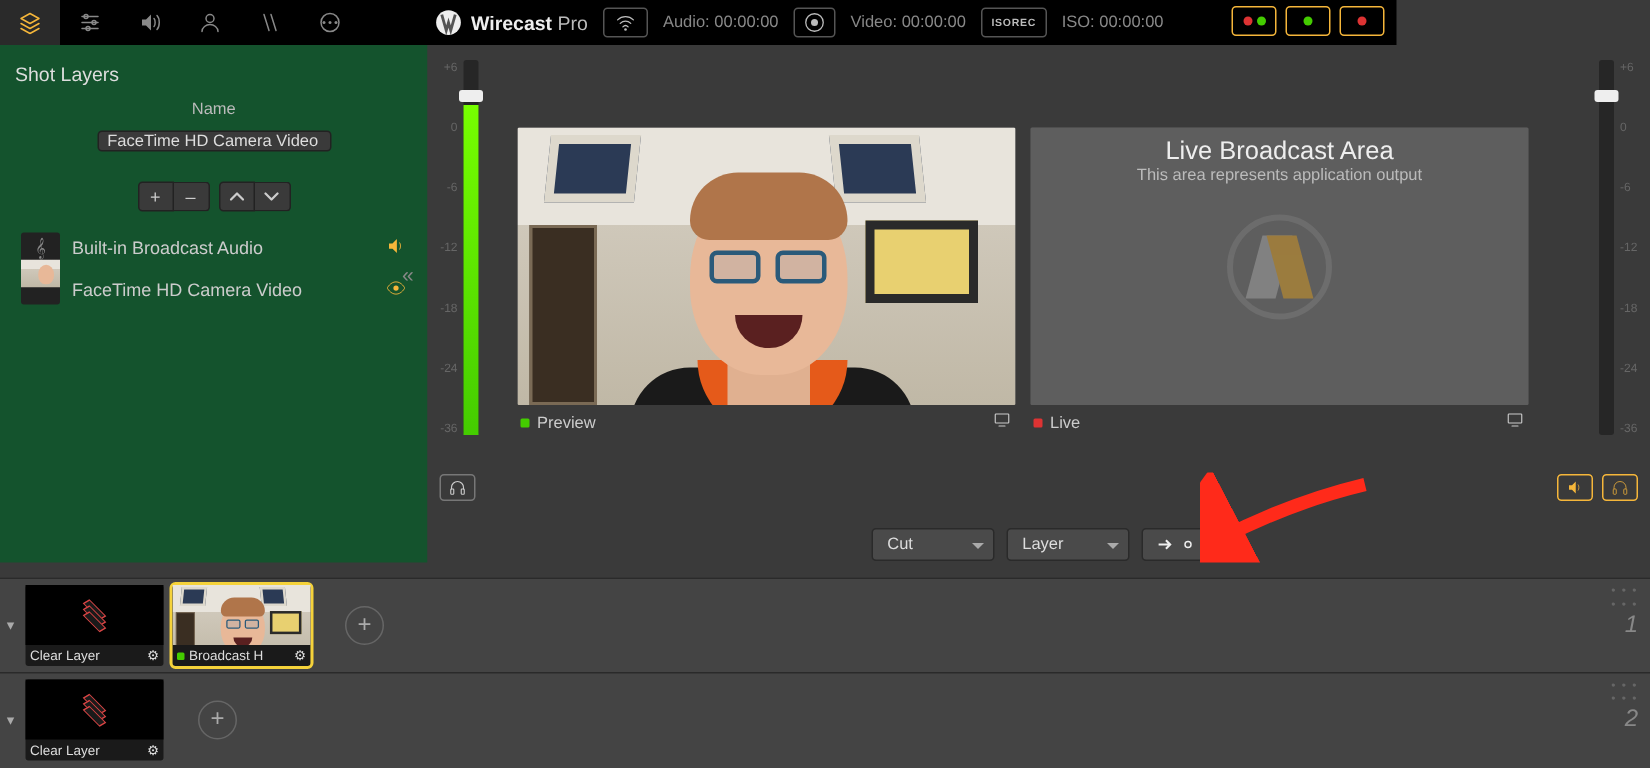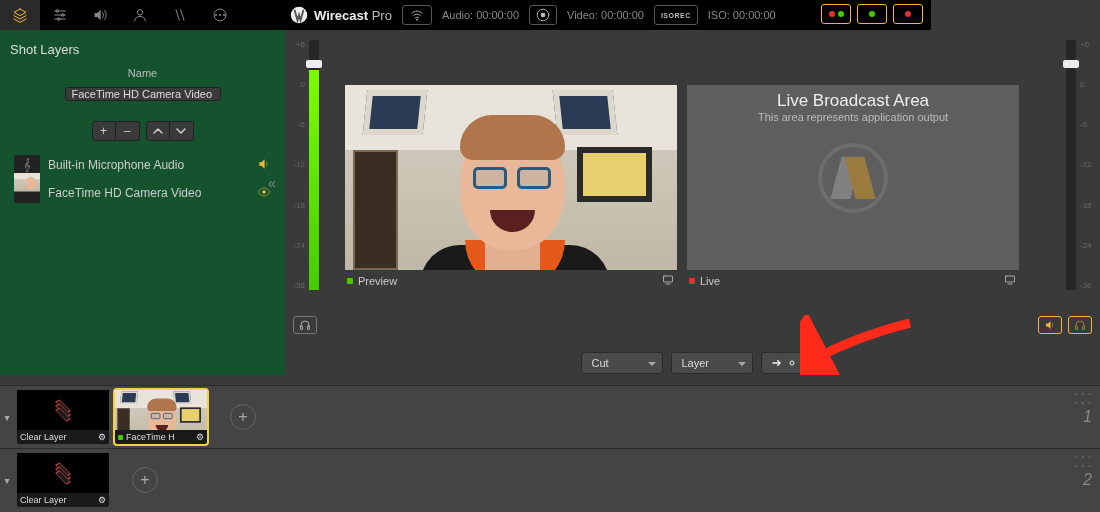--- a/index.html
+++ b/index.html
@@ -230,21 +230,21 @@
         </div>
       <div class="mini-btn">
           <svg width="10" height="10" viewBox="0 0 10 10">
             <path d="M1 3l4 4 4-4" class="icon-stroke"></path>
           </svg>
         </div>
     </div>
   </div>
   <div class="layer-item">
     <div class="layer-thumb">𝄞</div>
-    <span>Built-in Microphone Audio</span>
+    <span>Built-in Broadcast Audio</span>
     <span class="spacer"></span>
     <span class="ind"><svg width="14" height="14" viewBox="0 0 24 24">
           <path fill="#f5b63a" d="M4 9v6h4l5 5V4L8 9H4z"></path>
           <path stroke="#f5b63a" fill="none" d="M16 8c1.5 1.5 1.5 6.5 0 8"></path>
         </svg></span>
   </div>
   <div class="layer-item">
     <div class="layer-thumb">
         <div class="mini-cam">
           <div class="room" style="transform:scale(0.1);transform-origin:top left;">
@@ -422,21 +422,21 @@
               <div class="glasses">
                 <div class="g"></div>
                 <div class="g r"></div>
               </div>
               <div class="mouth"></div>
             </div>
           </div>
         </div>
       <div class="lbl">
           <span class="dot2"></span>
-          <span>FaceTime H</span>
+          <span>Broadcast H</span>
           <span class="gear">⚙</span>
         </div>
     </div>
     <div class="add-shot">+</div>
     <div class="row-dots">• • •<br>• • •</div>
     <div class="row-num">1</div>
   </div>
   <div class="shot-row">
     <div class="row-arrow">▾</div>
     <div class="shot-thumb">

